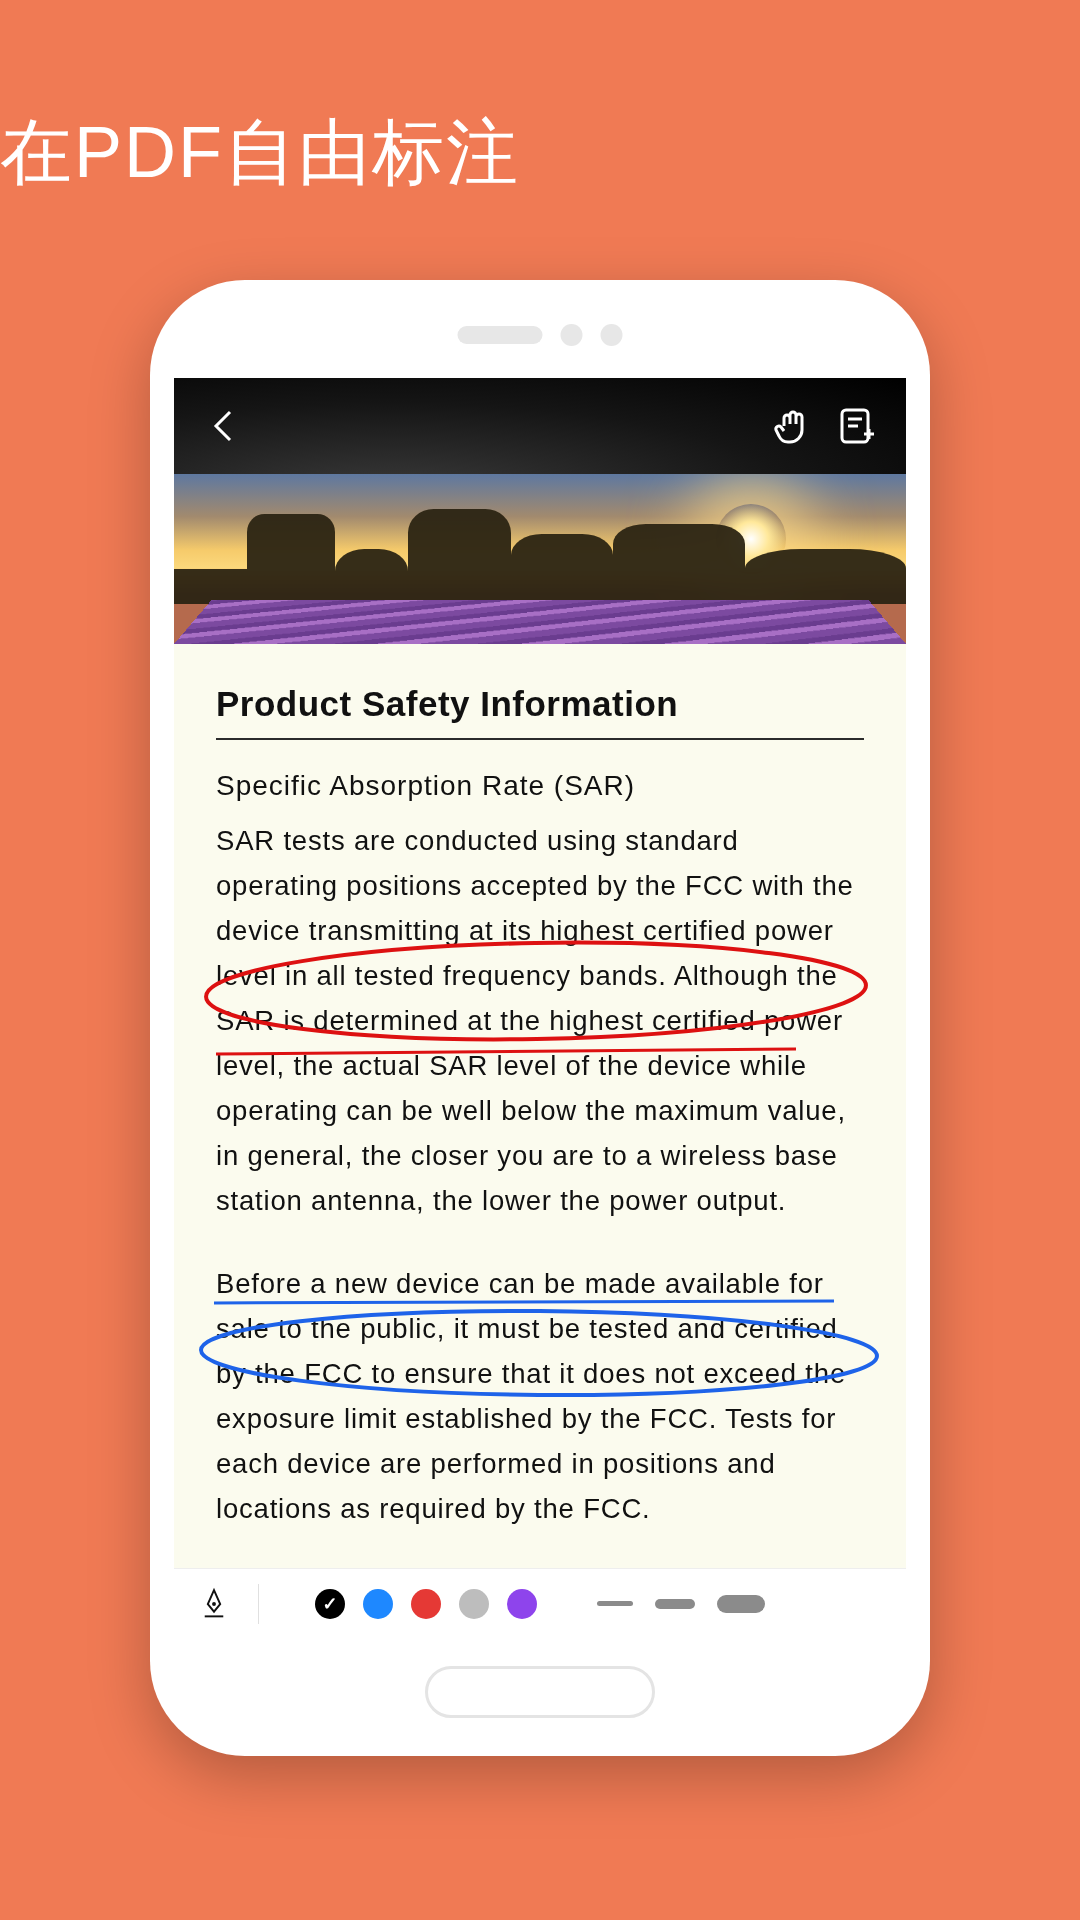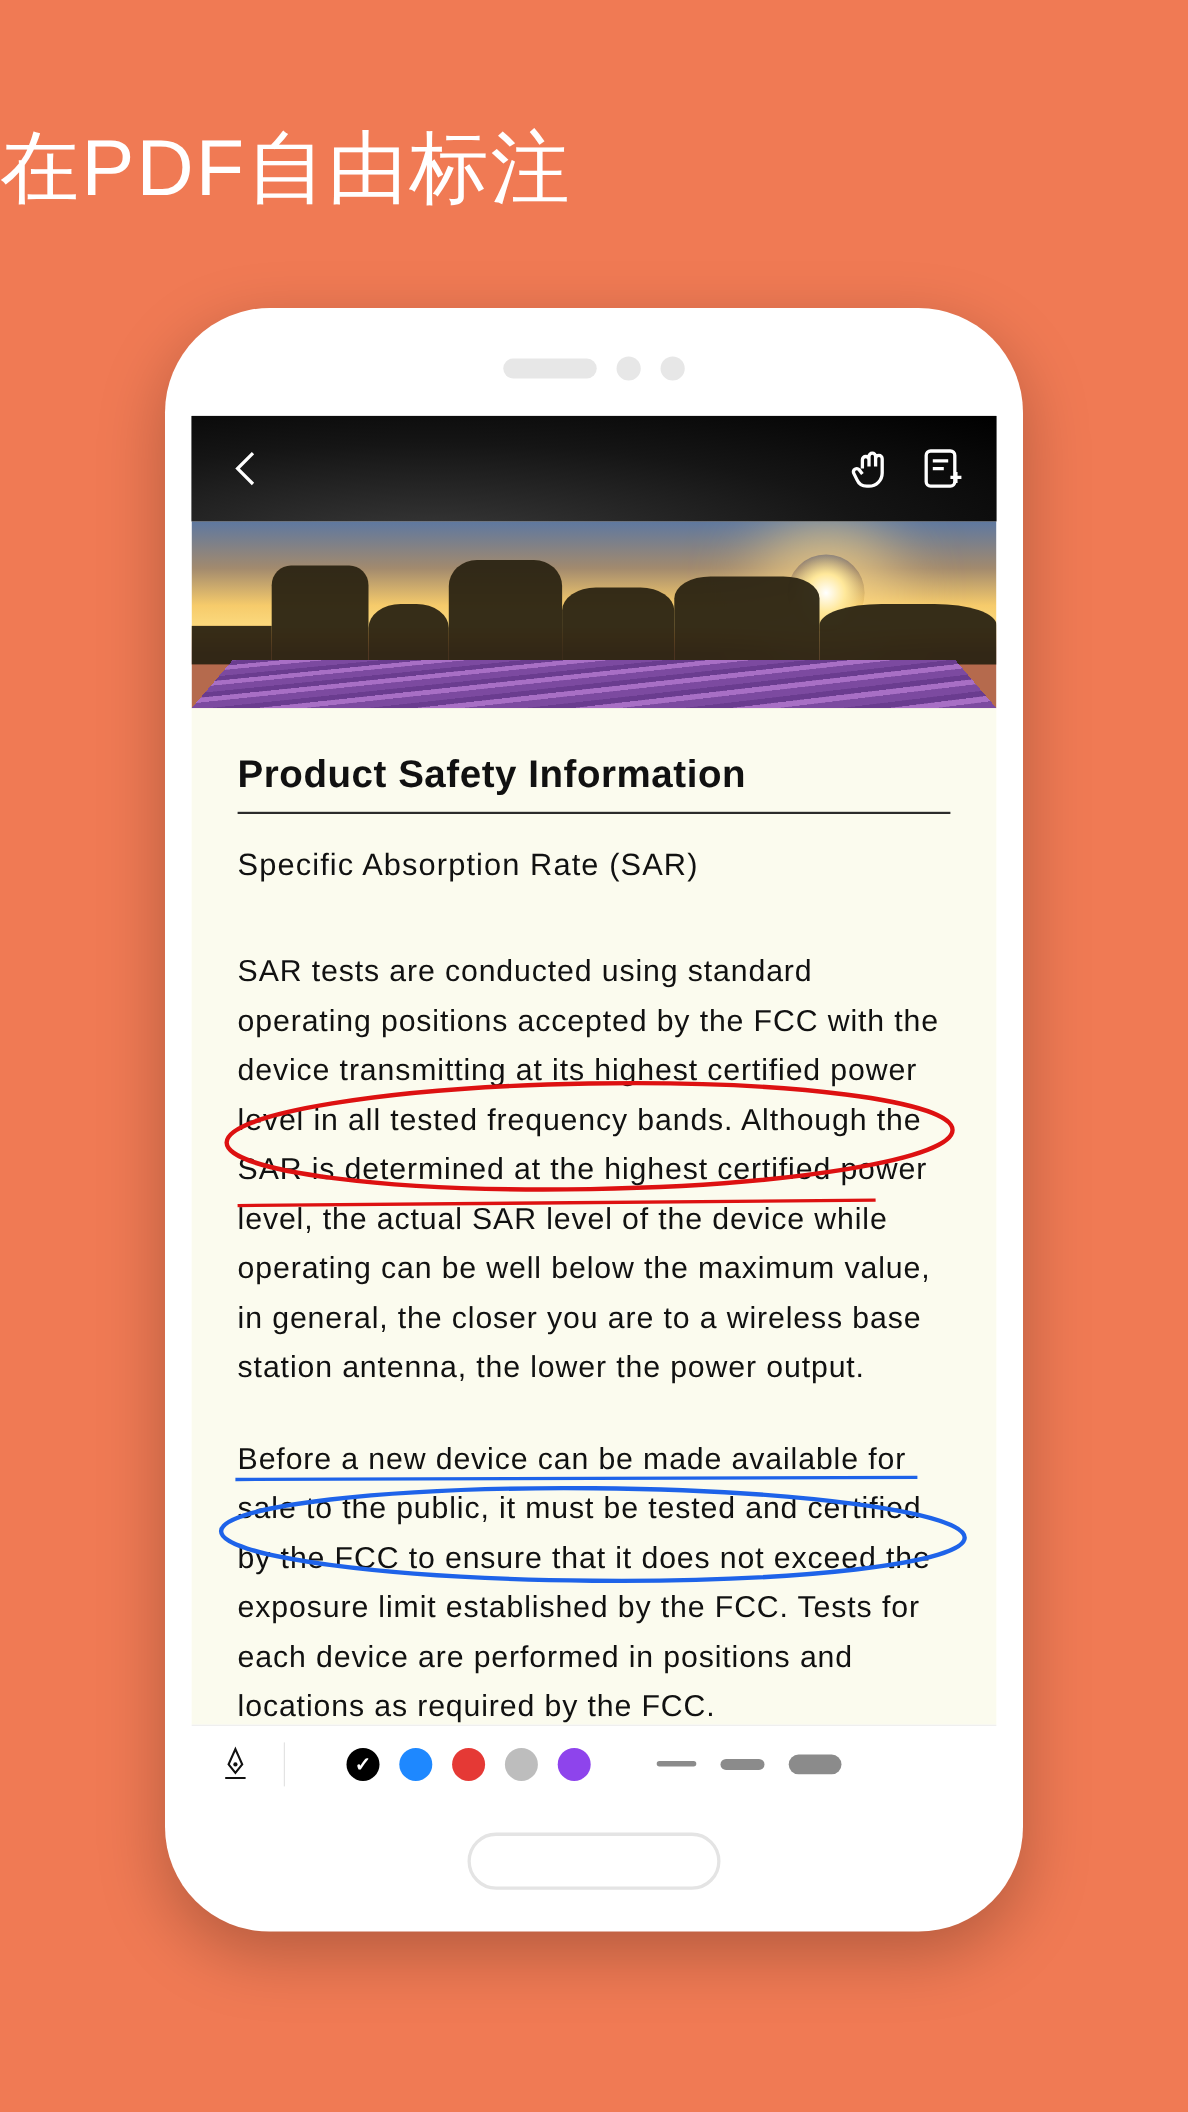--- a/index.html
+++ b/index.html
@@ -126,21 +126,21 @@
   }
   .doc-title {
     font-size: 35px;
     font-weight: 800;
     letter-spacing: 0.5px;
   }
   .rule { height:2px; background:#2b2b2b; margin:14px 0 30px 0; width:100%; }
   .sub {
     font-size: 28px;
     letter-spacing: 1px;
-    margin-bottom: 58px;
+    margin-bottom: 16px;
     font-weight: 500;
   }
   .para {
     font-size: 27.5px;
     line-height: 45px;
     letter-spacing: 0.8px;
     margin-bottom: 38px;
     font-weight: 500;
     position: relative;
   }

